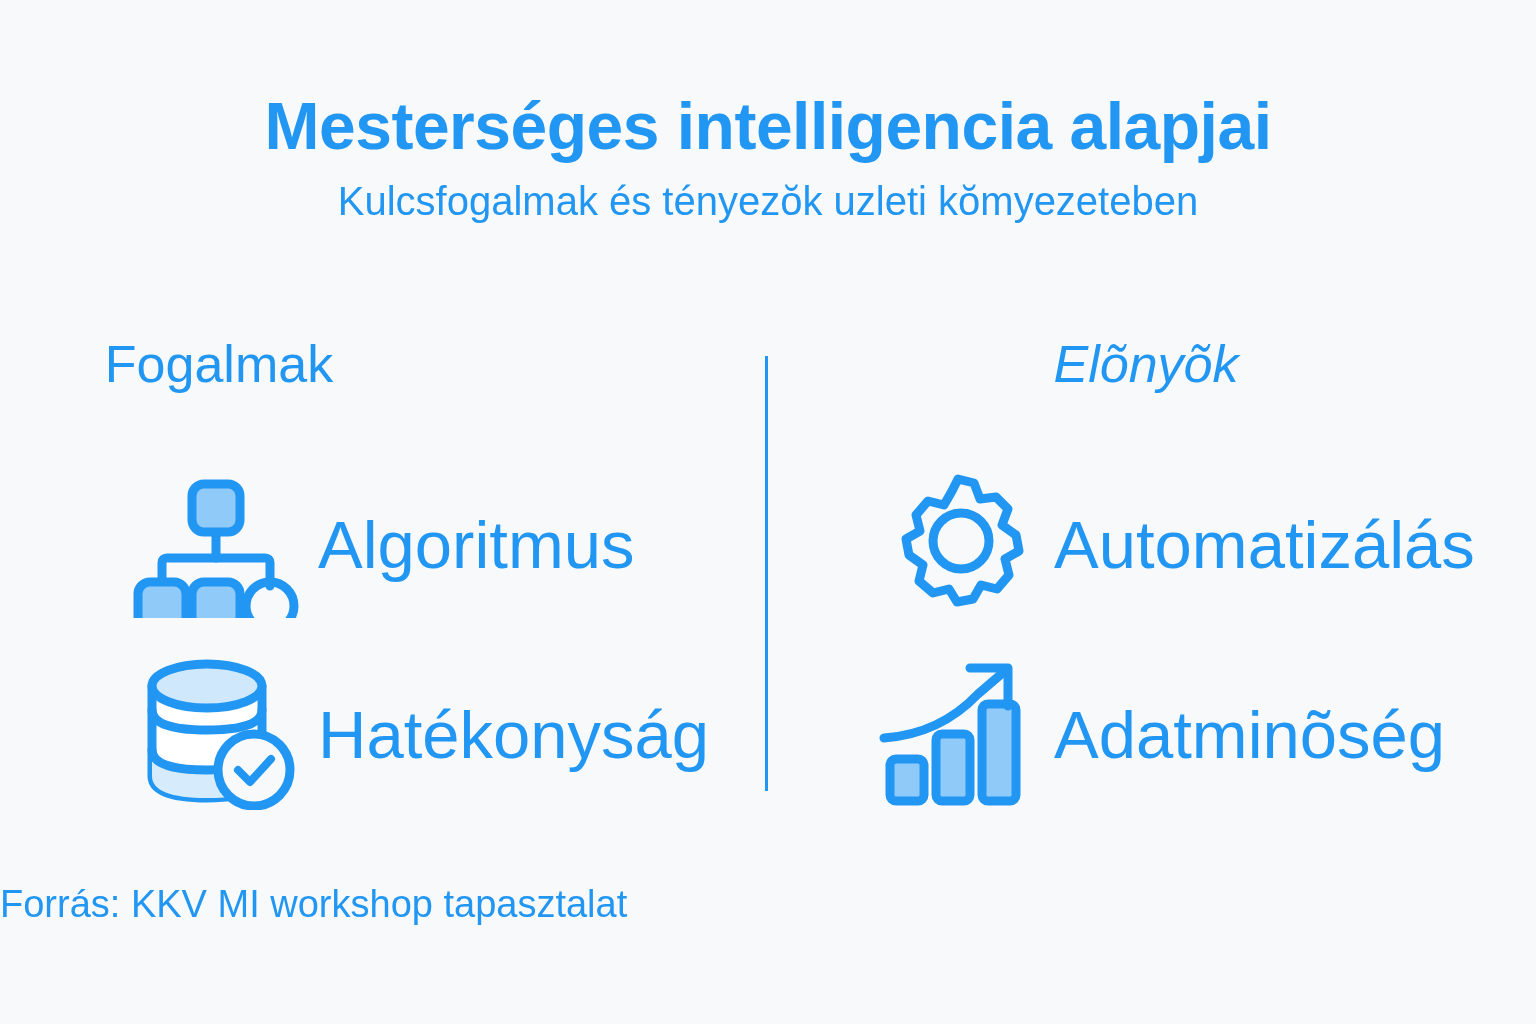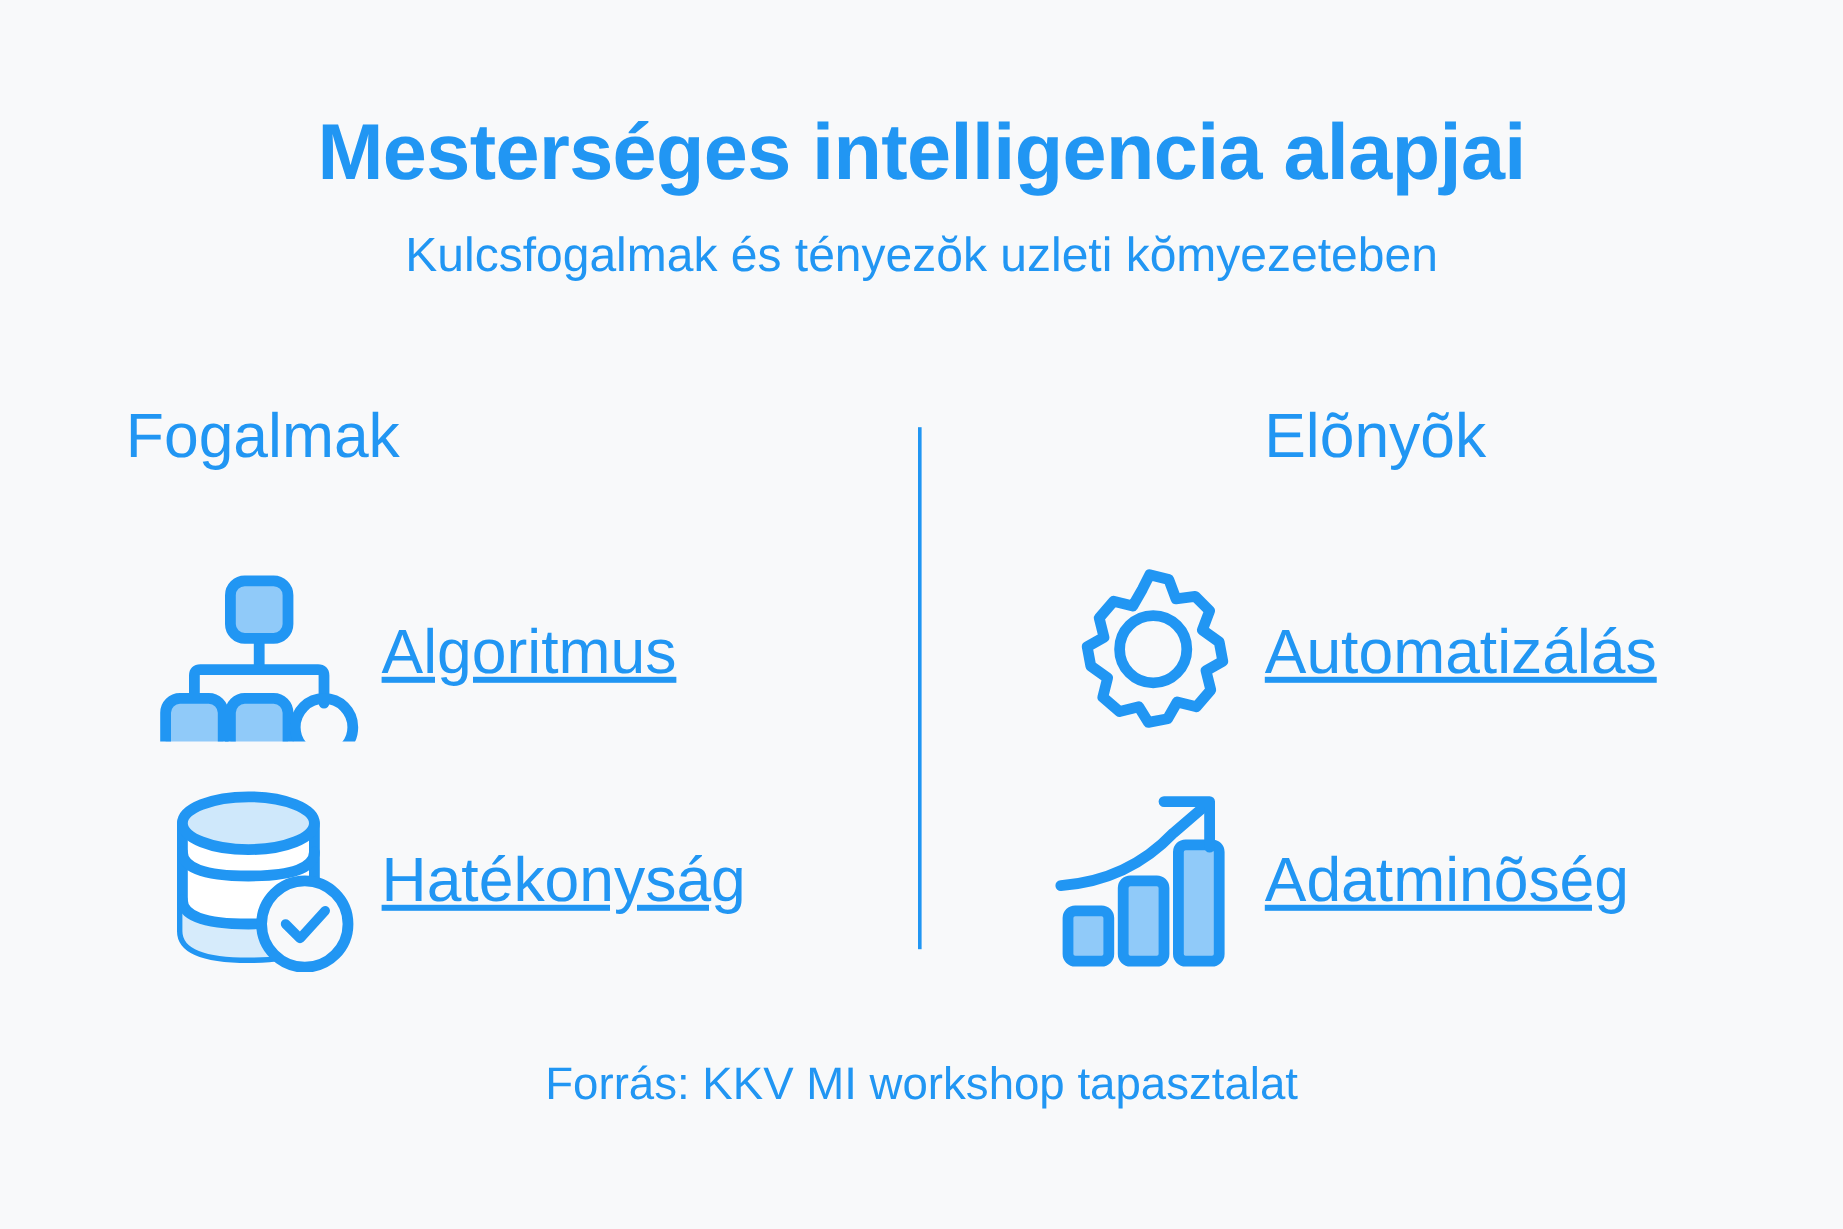--- a/index.html
+++ b/index.html
@@ -37,21 +37,21 @@
     color: #2196f3;
     letter-spacing: -0.5px;
     line-height: 1.05;
     margin: 0;
     white-space: nowrap;
   }
   .subtitle {
     font-size: 40px;
     font-weight: 400;
     color: #2196f3;
-    margin: 30px 0 0 0;
+    margin: 18px 0 0 0;
     line-height: 1.1;
     white-space: nowrap;
   }
 
   
   .columns {
     position: absolute;
     top: 338px;
     left: 0;
     width: 100%;
@@ -70,21 +70,21 @@
   .col-heading {
     font-size: 52px;
     font-weight: 400;
     color: #2196f3;
     text-align: center;
     margin: 0 0 78px 0;
     line-height: 1;
     white-space: nowrap;
   }
   .col-left .col-heading  { padding-right: 360px; }
-  .col-right .col-heading { padding-right: 92px; }
+  .col-right .col-heading { padding-right: 92px; font-style: italic; }
 
   .item {
     display: flex;
     flex-direction: row;
     align-items: center;
     margin-bottom: 38px;
   }
   .col-left .item  { padding-left: 100px; }
   .col-right .item { padding-left: 30px; }
 
@@ -96,46 +96,44 @@
     align-items: center;
     justify-content: center;
   }
   .col-right .item-icon {
     width: 160px;
     flex: 0 0 160px;
   }
   .item-icon svg { display: block; }
 
   .item-label {
-    font-size: 52px;
+    font-size: 67px;
     font-weight: 400;
     color: #2196f3;
     line-height: 1;
     white-space: nowrap;
     margin-left: 16px;
-    text-decoration: underline;
   }
 
   
   .divider {
     position: absolute;
     top: 356px;
     left: 765px;
     width: 3px;
     height: 435px;
     background: #2196f3;
   }
 
   
   .footer {
     position: absolute;
     top: 885px;
     left: 0;
     width: 100%;
-    text-align: center;
   }
   .footer-text {
     font-size: 38px;
     font-weight: 400;
     color: #2196f3;
     line-height: 1;
     white-space: nowrap;
   }
 </style>
 </head>

